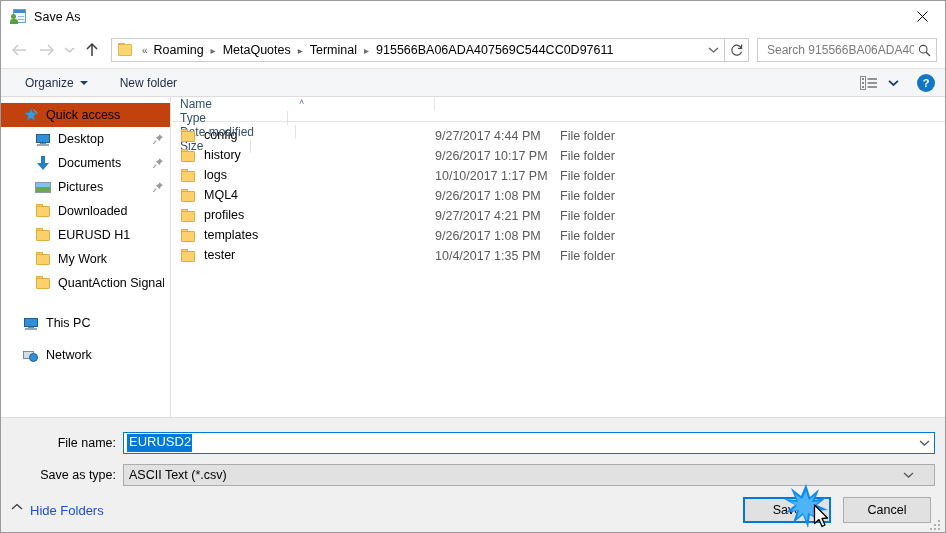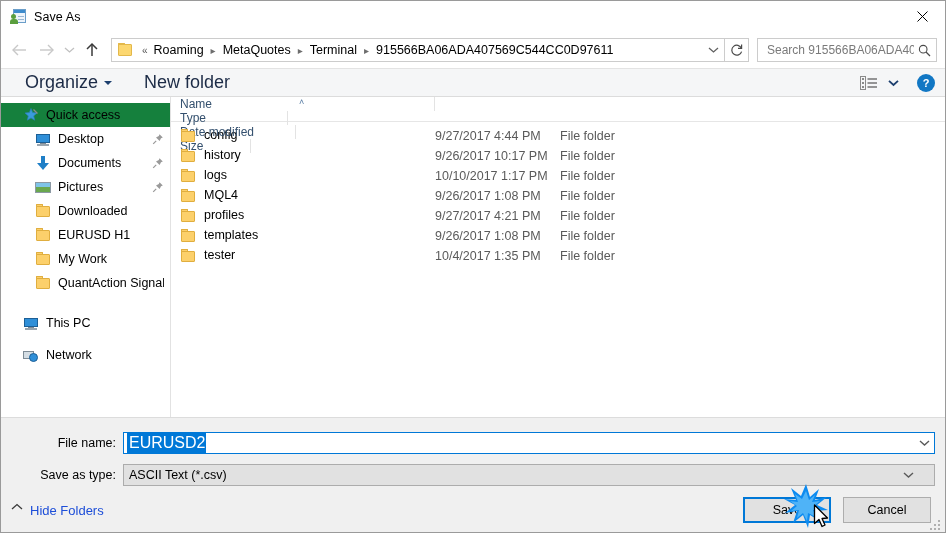--- a/index.html
+++ b/index.html
@@ -146,21 +146,21 @@
   
   #toolbar {
     height: 29px; min-height: 29px;
     background: #f5f6f7;
     border-top: 1px solid #e3e3e3;
     border-bottom: 1px solid #dcdcdc;
     display: flex; align-items: center;
     padding: 0 10px 0 16px;
   }
   .tb-item {
-    font-size: 18px; color: #1c2b46;
+    font-size: 12px; color: #1c2b46;
     display: flex; align-items: center; gap: 6px;
     padding: 0 8px; height: 22px;
   }
   #tb-organize { margin-right: 16px; }
   .tb-caret {
     width: 0; height: 0;
     border-left: 4px solid transparent;
     border-right: 4px solid transparent;
     border-top: 4px solid #1c3f6e;
   }
@@ -187,21 +187,21 @@
     overflow: hidden;
   }
   .side-item {
     height: 24px;
     display: flex; align-items: center;
     padding-left: 22px; padding-right: 6px;
     font-size: 12.5px; color: #000;
     position: relative;
   }
   .side-item.indent { padding-left: 34px; }
-  .side-item.selected { background: #15803d; }
+  .side-item.selected { background: #c2410c; }
   .side-icon { width: 16px; height: 16px; margin-right: 7px; flex: none; position: relative; }
   .side-label { white-space: nowrap; overflow: hidden; }
   .side-pin { margin-left: auto; width: 12px; height: 12px; flex: none; }
 
   
   .ic-folder .f-back {
     position: absolute; left: 1px; top: 3px; width: 14px; height: 11px;
     background: #fcd06b; border: 1px solid #e0ae3f; border-radius: 0 1px 1px 1px;
   }
   .ic-folder .f-tab {
@@ -307,21 +307,21 @@
     font-size: 12.5px; color: #000;
   }
   #fn-field {
     flex: 1 1 auto; height: 22px; margin-right: 10px;
     border: 1px solid #0078d7; background: #fff;
     display: flex; align-items: center; padding: 0 0 0 3px;
     min-width: 0;
   }
   #fn-value {
     background: #0078d7; color: #ffffff;
-    font-size: 16px; padding: 1px 1px 2px 2px; line-height: 1.1;
+    font-size: 13px; padding: 1px 1px 2px 2px; line-height: 1.1;
   }
   #st-field {
     flex: 1 1 auto; height: 22px; margin-right: 10px;
     border: 1px solid #acacac; background: #e1e1e1;
     display: flex; align-items: center; padding: 0 16px 0 5px;
     color: #000; font-size: 12.5px;
     min-width: 0;
   }
   .field-drop {
     margin-left: auto; width: 20px; height: 20px; flex: none;

